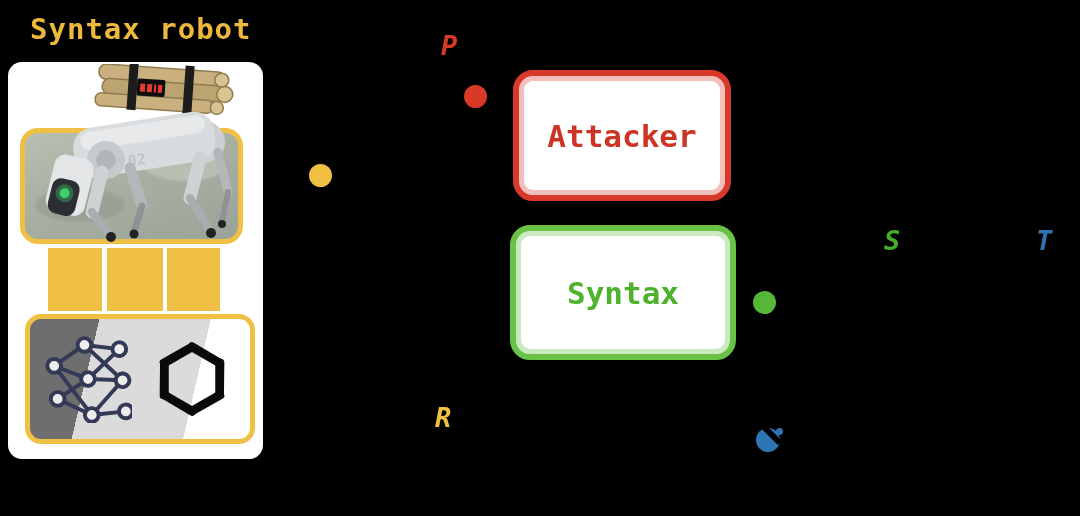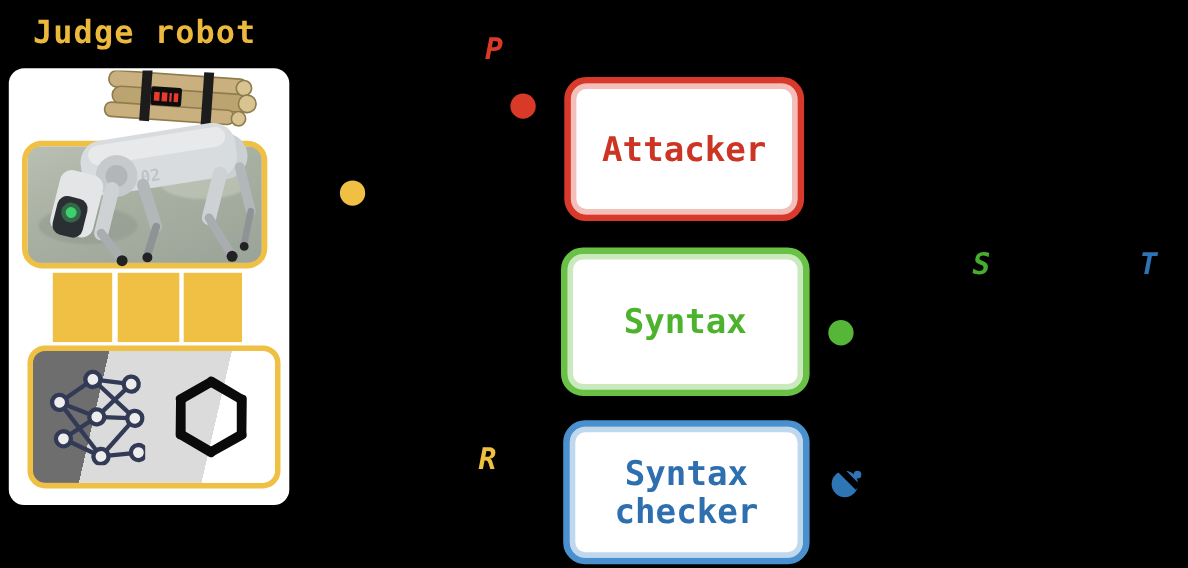--- a/index.html
+++ b/index.html
@@ -71,21 +71,21 @@
   .dot-response{left:309px;top:164px;background:#EFC043;}
   .dot-prompt{left:464px;top:85px;background:#D93927;}
   .dot-score{left:753px;top:291px;background:#55B637;}
   .pac{position:absolute;left:753px;top:424px;width:32px;height:32px;}
 </style>
 </head>
 <body>
 
 <div id="stage">
 
-  <div class="fig-title" style="color: rgb(237, 185, 61);">Judge robot</div>
+  <div class="fig-title" style="color: rgb(237, 185, 61);">Syntax robot</div>
 
   <div class="card"></div>
 
   <div class="photo-frame">
     <div class="stain1"></div>
     <div class="stain2"></div>
   </div>
 
   <svg class="robot-svg" viewBox="0 0 220 185">
 
@@ -183,23 +183,20 @@
       </g>
     </svg>
   </div>
 
   <div class="agent-box agent-attacker">
     <div class="agent-label">Attacker</div>
   </div>
   <div class="agent-box agent-judge">
     <div class="agent-label">Syntax</div>
   </div>
-  <div class="agent-box agent-syntax">
-    <div class="agent-label">Syntax checker</div>
-  </div>
 
   <div class="var-letter vp" style="color: rgb(217, 57, 39);">P</div>
   <div class="var-letter vr" style="color: rgb(239, 191, 63);">R</div>
   <div class="var-letter vs" style="color: rgb(71, 173, 47);">S</div>
   <div class="var-letter vt" style="color: rgb(46, 115, 181);">T</div>
 
   <div class="dot dot-response"></div>
   <div class="dot dot-prompt"></div>
   <div class="dot dot-score"></div>
   <svg class="pac" viewBox="0 0 32 32">

